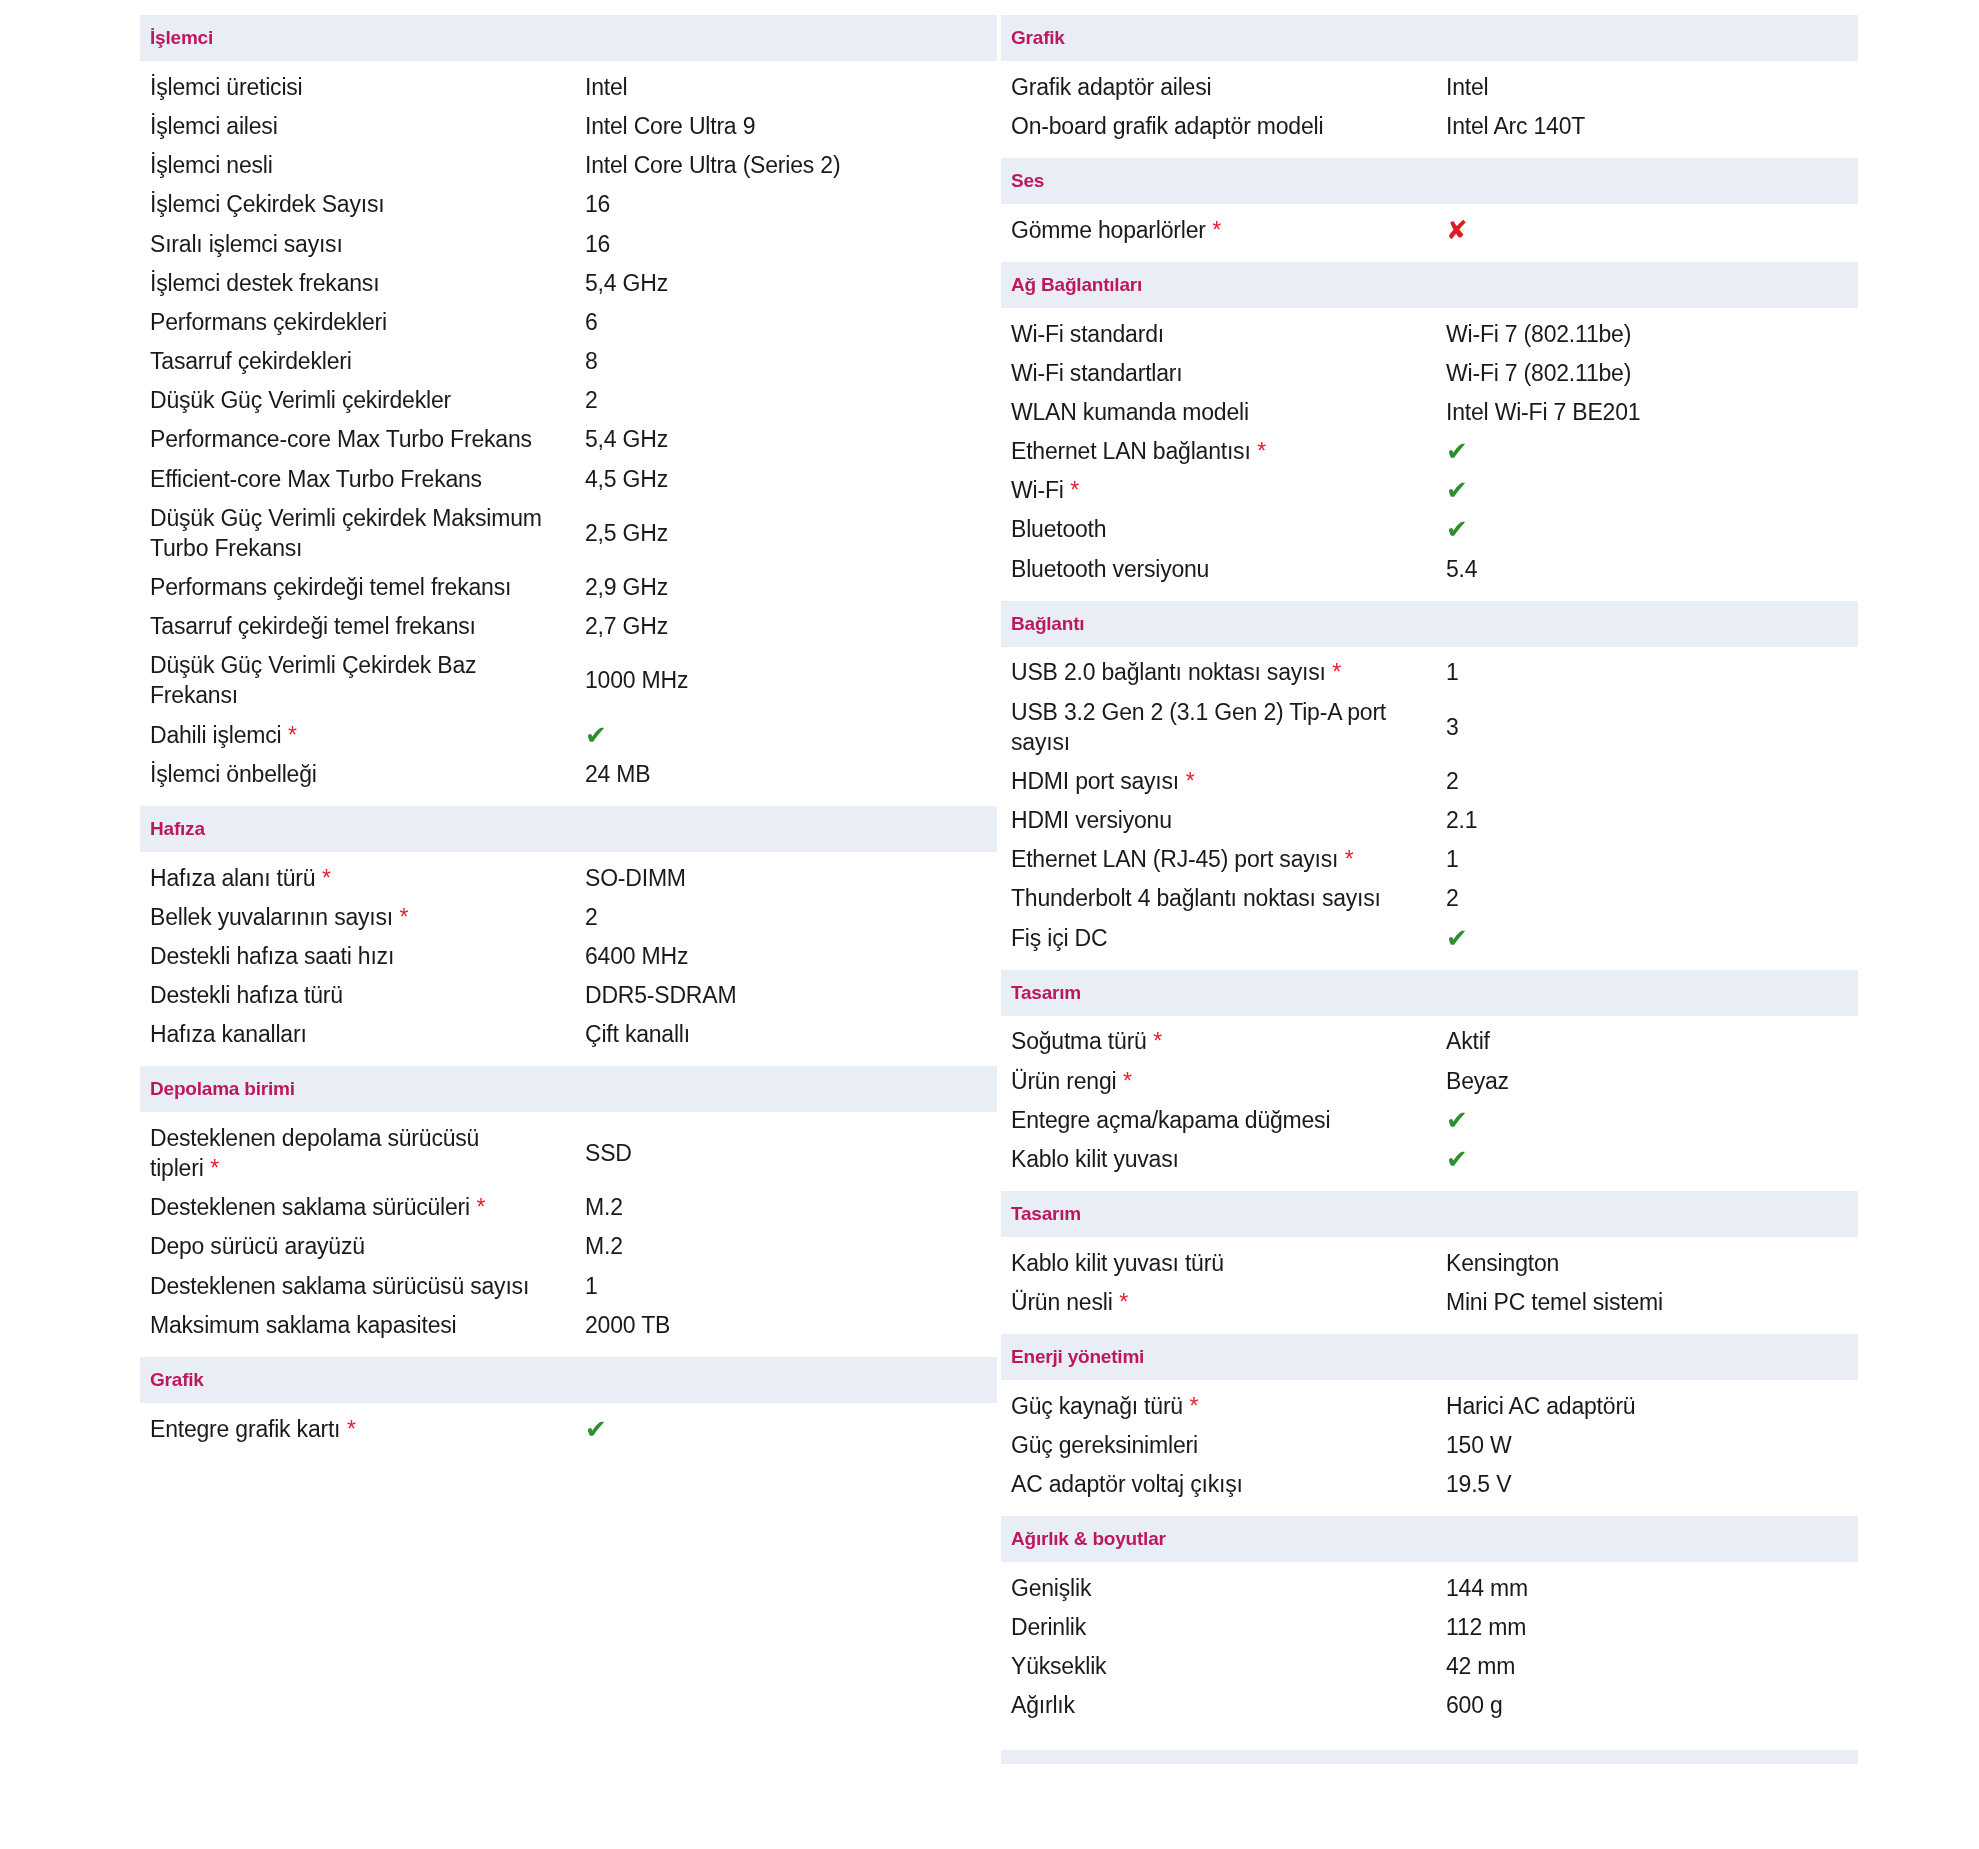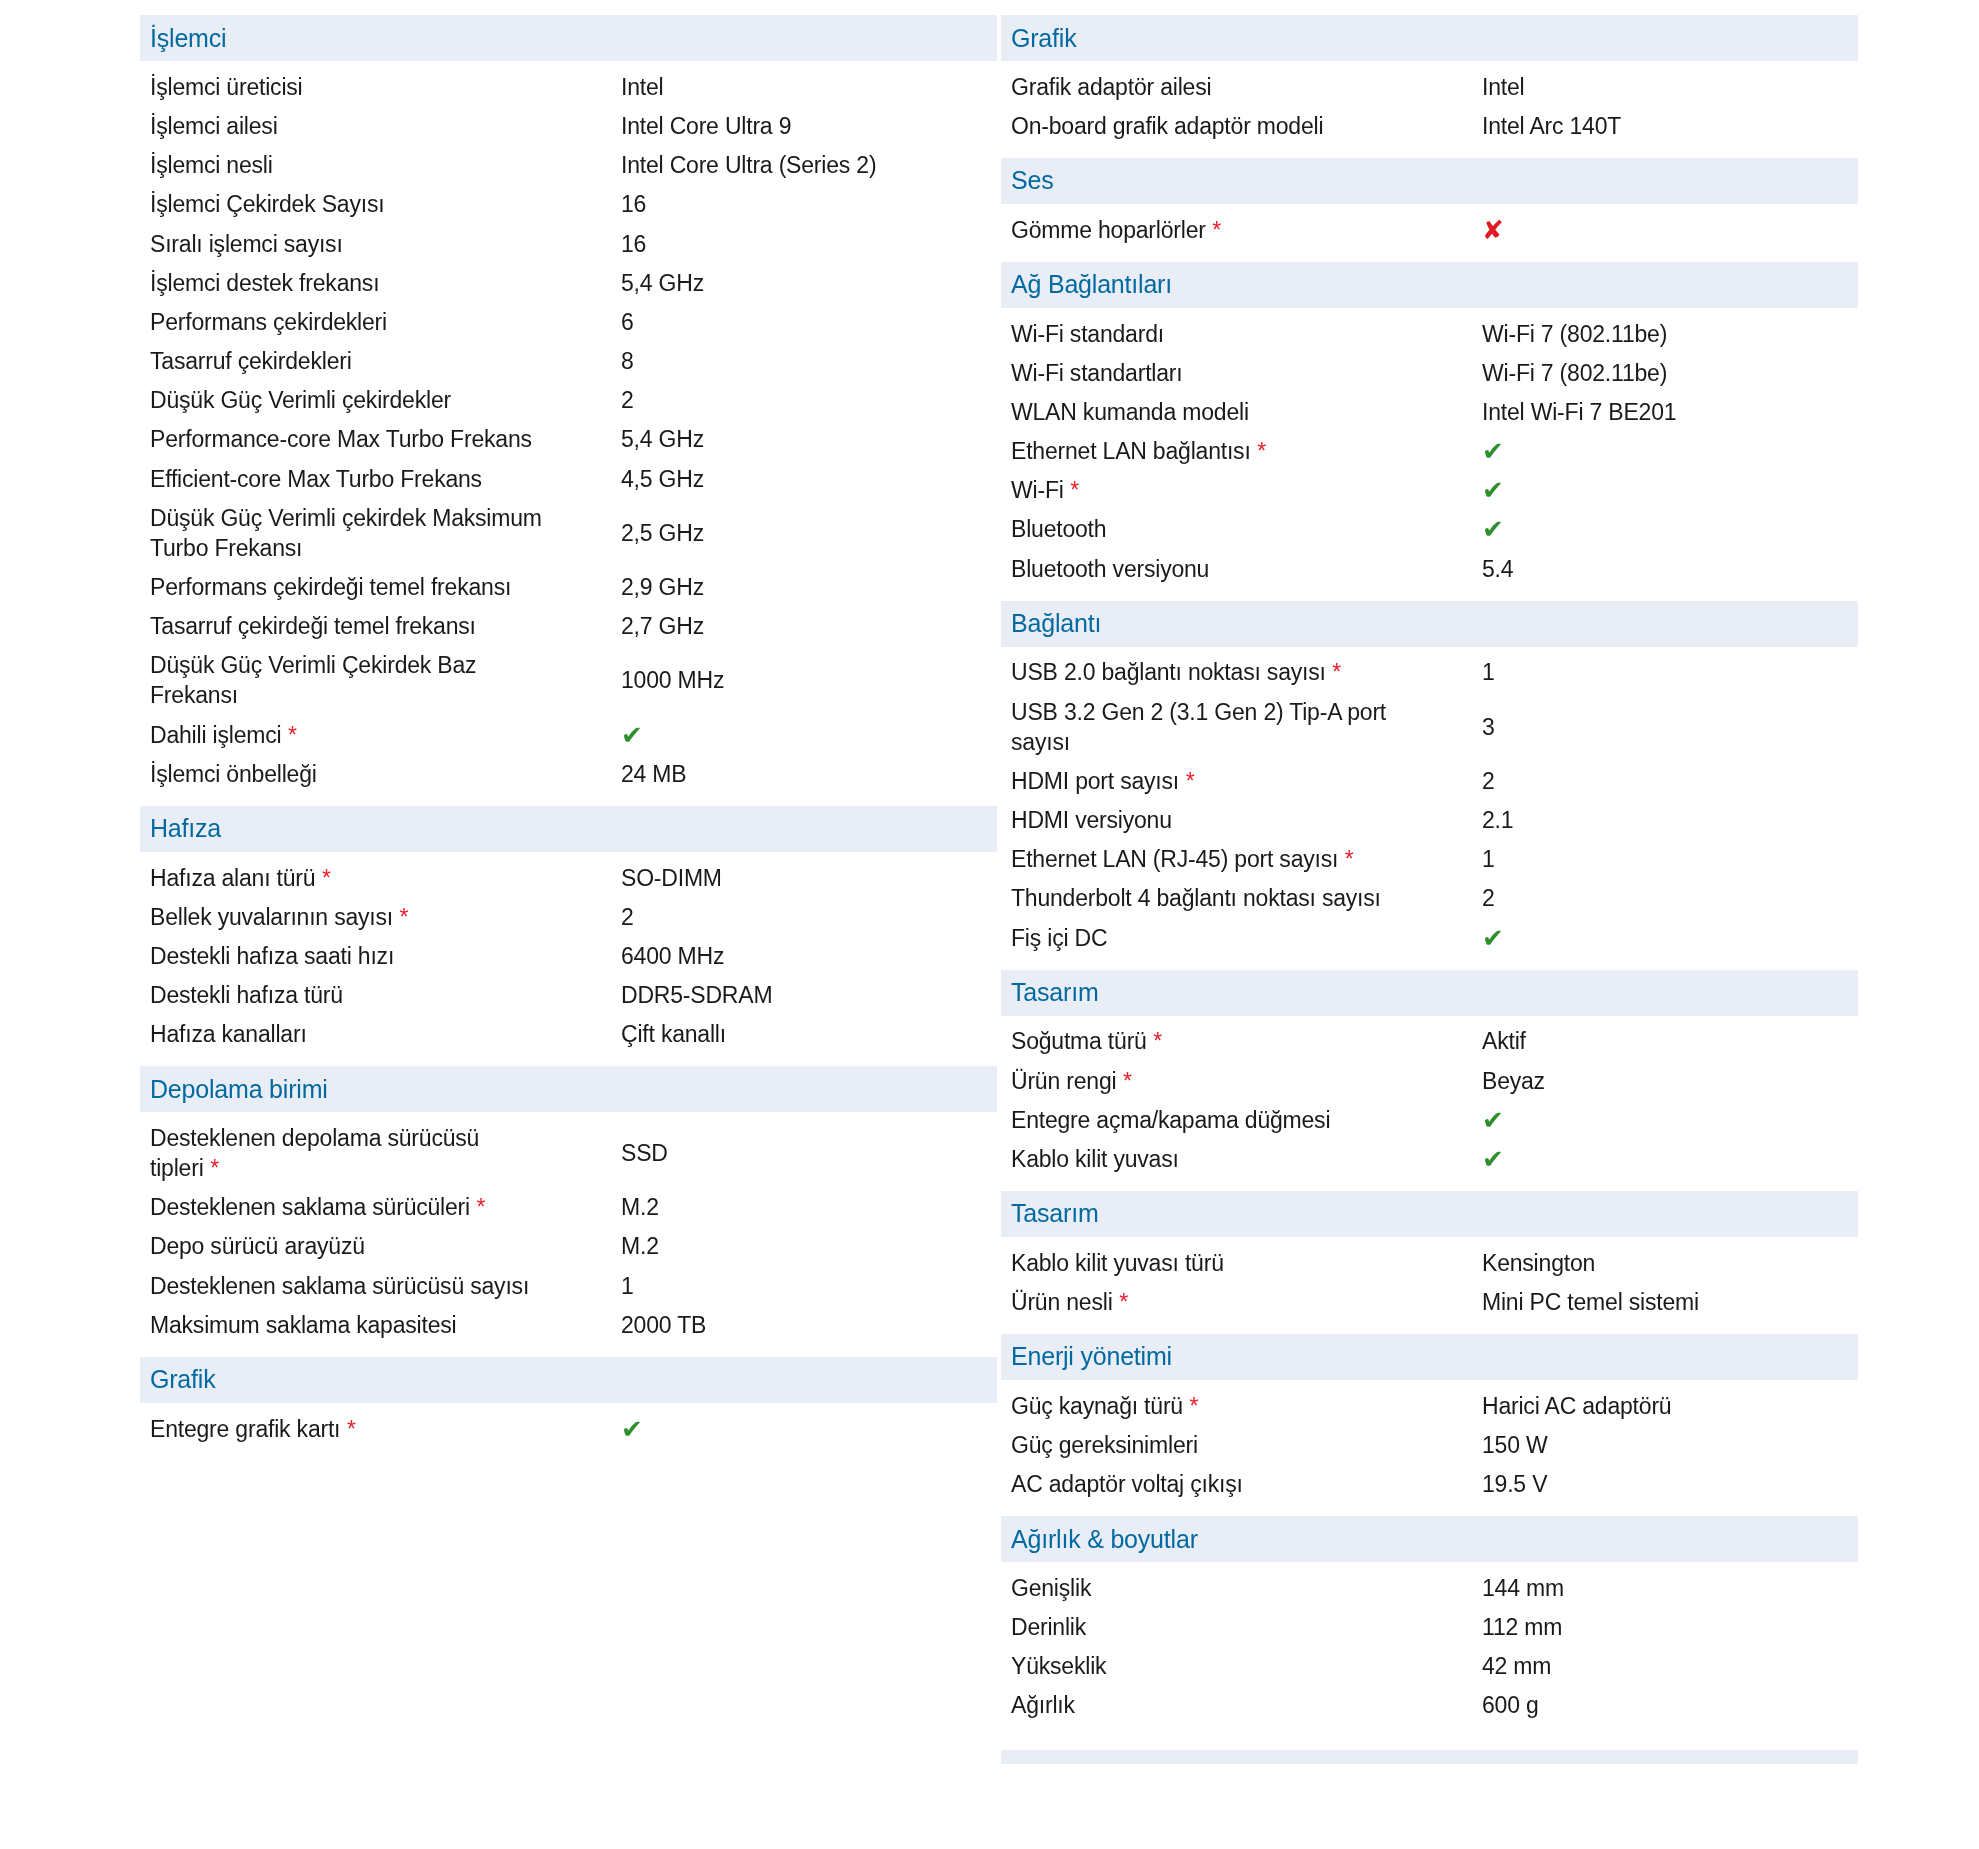--- a/index.html
+++ b/index.html
@@ -27,36 +27,35 @@
   .section { margin-top: 12px; }
   .section:first-child { margin-top: 0; }
   .section.extra-gap { }
 
   .sec-header {
     height: 46px;
     display: flex;
     align-items: center;
     padding: 0 10px;
     background: var(--bar, #e9eef6);
-    font-size: 25px;
-    font-weight: 400;
+    font-size: 19px;
+    font-weight: 700;
     letter-spacing: -0.2px;
-    color: #0369a1;
+    color: #be185d;
   }
   .rows { padding-top: 6.6px; }
 
   .row {
     display: flex;
     align-items: center;
     padding: 4.2px 0 5px 10px;
     font-size: 23px;
     line-height: 30px;
     letter-spacing: -0.2px;
     color: var(--text, #1a1a1a);
-    gap: 36px;
   }
   .label-wrap {
     flex: 0 0 435px;
     padding-right: 33px;
   }
   .star {
     color: var(--star, #e8212e);
     margin-left: 6.6px;
   }
   .value { flex: 1 1 auto; }

